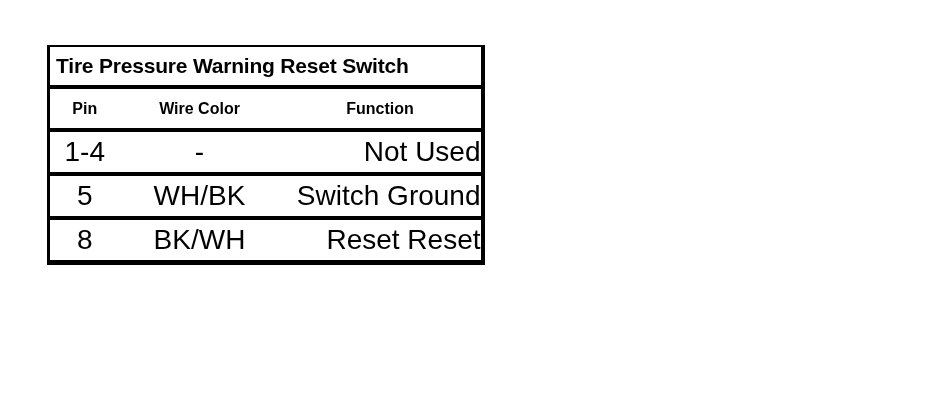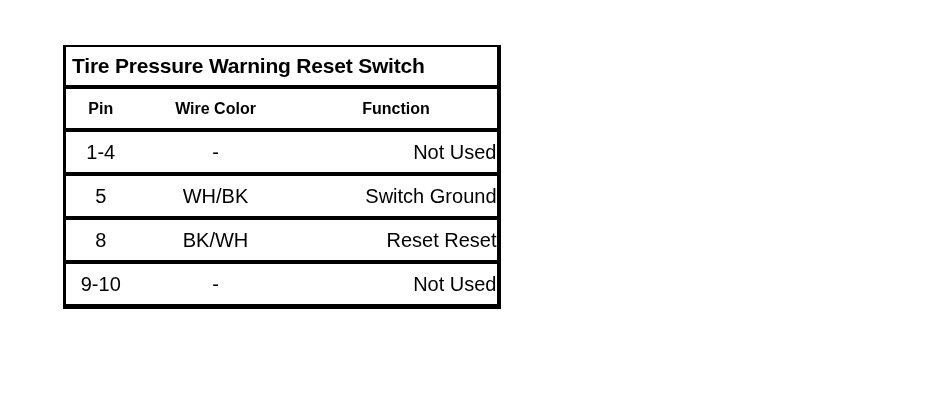--- a/index.html
+++ b/index.html
@@ -23,21 +23,20 @@
     left: 47px;
     top: 45px;
     width: 420px;
     border-collapse: collapse;
     table-layout: fixed;
     background: #22c55e;
     border-top: 2px solid #000;
     border-left: 3px solid #000;
     border-right: 4px solid #000;
     border-bottom: 5px solid #000;
-    margin-left: 16px;
   }
 
   .pinout-table td,
   .pinout-table th {
     border: 0;
     padding: 0;
     background: #ffffff;
     vertical-align: middle;
     white-space: nowrap;
     overflow: hidden;
@@ -64,21 +63,21 @@
     height: 39px;
     font-size: 16px;
     font-weight: bold;
     text-align: center;
     border-bottom: 4px solid #000;
   }
 
   
   .data-row td {
     height: 40px;
-    font-size: 20px;
+    font-size: 28px;
     font-weight: normal;
     border-bottom: 4px solid #000;
   }
   .data-row:last-child td {
     border-bottom: 0;
   }
 
   .cell-pin      { text-align: center; }
   .cell-wire     { text-align: center; }
   .cell-function { text-align: right; padding-left: 6px; }
@@ -124,20 +123,15 @@
     <td class="cell-function">Switch Ground</td>
   </tr>
 
 
   <tr class="data-row">
     <td class="cell-pin sep-double">8</td>
     <td class="cell-wire sep-single">BK/WH</td>
     <td class="cell-function">Reset Reset</td>
   </tr>
 
-  <tr class="data-row">
-    <td class="cell-pin sep-double">9-10</td>
-    <td class="cell-wire sep-single">-</td>
-    <td class="cell-function">Not Used</td>
-  </tr>
 
 </tbody>
   </table>
 
 </body></html>

